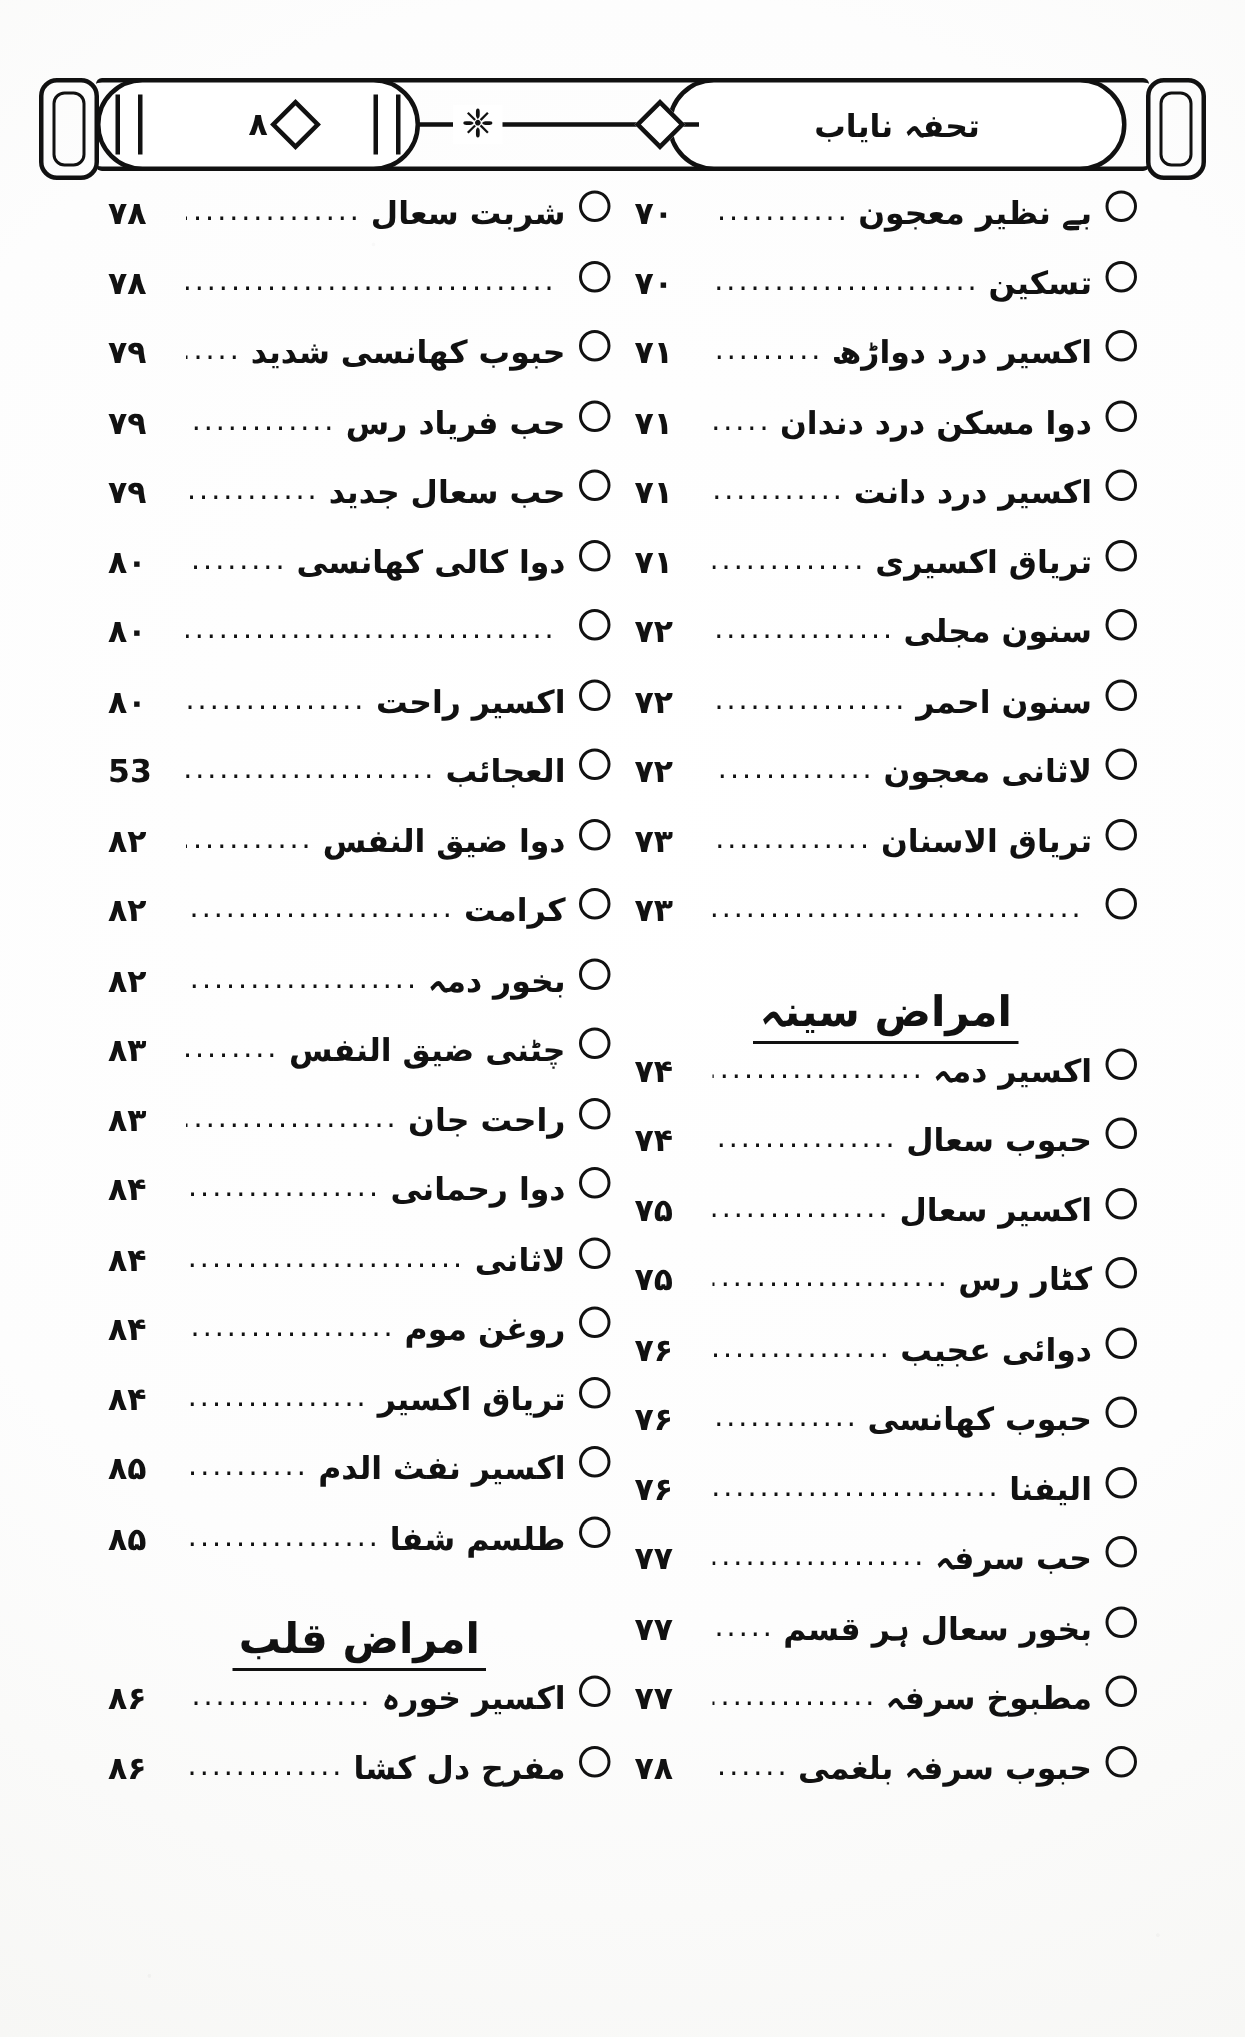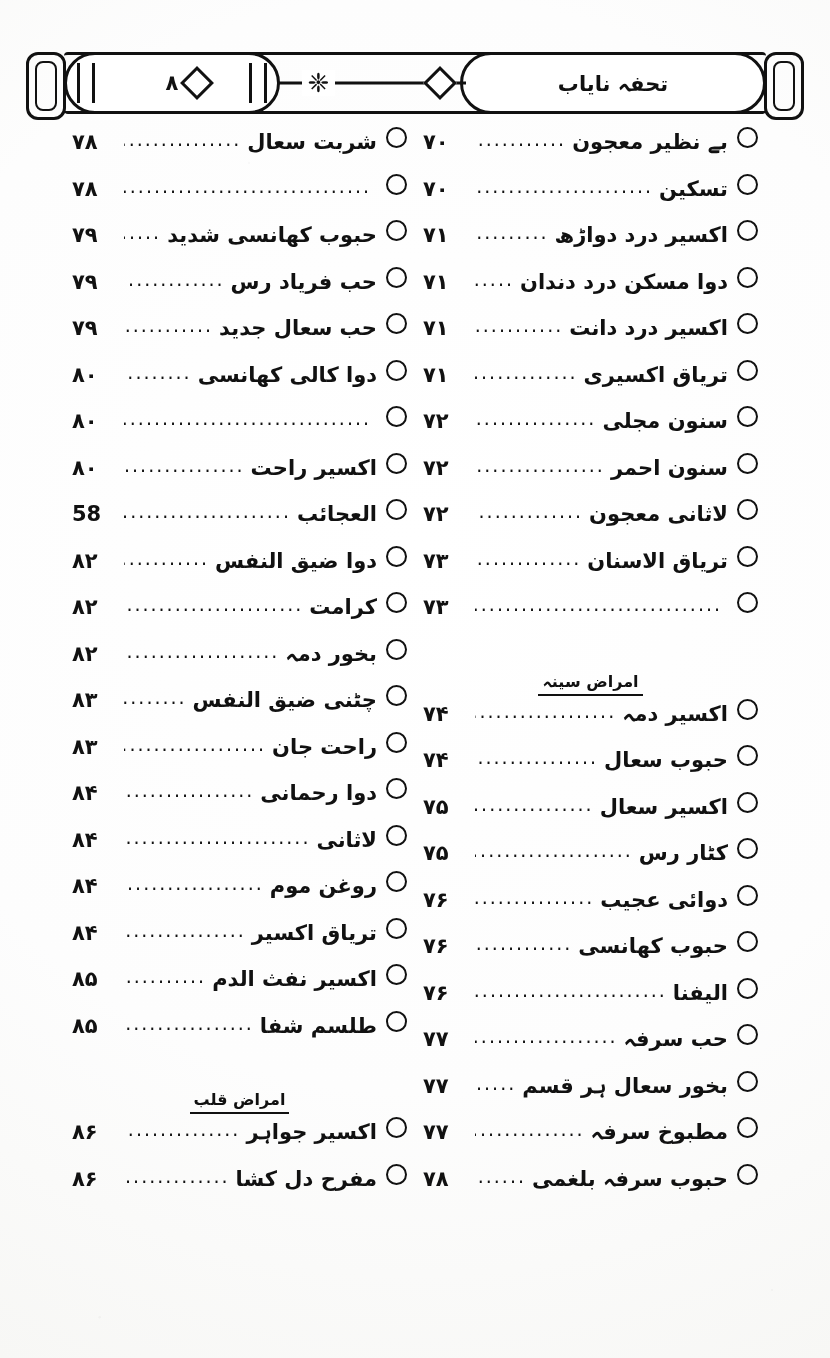--- a/index.html
+++ b/index.html
@@ -33,21 +33,21 @@
     position:absolute;inset:0;
     border-top:3px solid #111;border-bottom:3px solid #111;
     border-radius:4px;
   }
   .hdr-cell{
     position:absolute;top:0;bottom:0;
     display:flex;align-items:center;justify-content:center;
   }
   
   .cell-title{
-    right:0;width:300px;
+    right:15px;width:300px;
     border:3px solid #111;border-radius:34px;
     background:#fff;
   }
   .cell-title .txt{
     font-size:21px;font-weight:700;letter-spacing:.5px;
     transform:translateY(1px);
   }
   
   .cell-orn{
     right:300px;width:295px;
@@ -137,21 +137,21 @@
     direction:ltr;
     unicode-bidi:isolate;
   }
   
   .section{
     height:56px;
     display:flex;align-items:flex-end;justify-content:center;
     padding-bottom:4px;
   }
   .section .shead{
-    font-size:16px;font-weight:700;
+    font-size:28px;font-weight:700;
     border-bottom:2.5px solid #111;
     padding:0 4px 3px 4px;
   }
 </style>
 </head>
 <body>
 
 <div class="page">
   <div class="speckle"></div>
 
@@ -360,21 +360,21 @@
         <div class="entry">
           <span class="bullet"></span>
           <span class="name">اکسیر راحت</span>
           <span class="dots">...............................................</span>
           <span class="num">۸۰</span>
         </div>
         <div class="entry">
           <span class="bullet"></span>
           <span class="name">العجائب</span>
           <span class="dots">...............................................</span>
-          <span class="num">58</span>
+          <span class="num">53</span>
         </div>
         <div class="entry">
           <span class="bullet"></span>
           <span class="name">دوا ضیق النفس</span>
           <span class="dots">...............................................</span>
           <span class="num">۸۲</span>
         </div>
         <div class="entry">
           <span class="bullet"></span>
           <span class="name">کرامت</span>
@@ -433,21 +433,21 @@
           <span class="bullet"></span>
           <span class="name">طلسم شفا</span>
           <span class="dots">...............................................</span>
           <span class="num">۸۵</span>
         </div>
         <div class="section">
           <span class="shead">امراض قلب</span>
         </div>
         <div class="entry">
           <span class="bullet"></span>
-          <span class="name">اکسیر جواہر</span>
+          <span class="name">اکسیر خورہ</span>
           <span class="dots">...............................................</span>
           <span class="num">۸۶</span>
         </div>
         <div class="entry">
           <span class="bullet"></span>
           <span class="name">مفرح دل کشا</span>
           <span class="dots">...............................................</span>
           <span class="num">۸۶</span>
         </div>
       </div>

